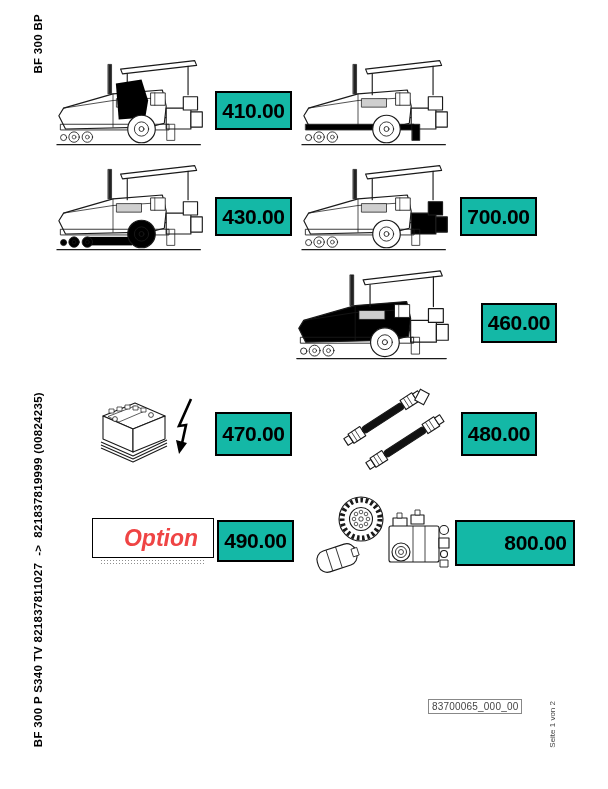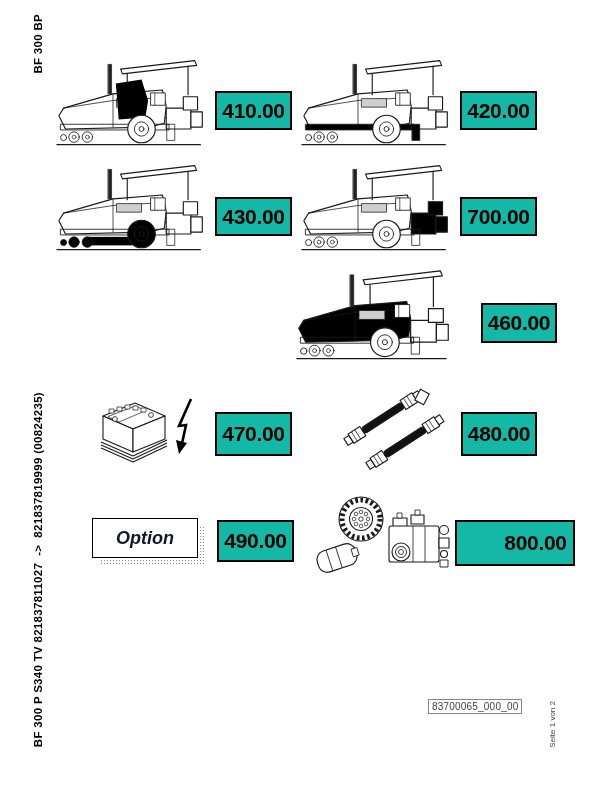--- a/index.html
+++ b/index.html
@@ -8,21 +8,21 @@
   .vtext{position:absolute;writing-mode:vertical-rl;transform:rotate(180deg);
          font-weight:bold;font-size:11.5px;color:#000;letter-spacing:.3px;white-space:pre;}
   .numbox{position:absolute;border:2px solid #000;background:#14b8a6;display:flex;
           align-items:center;justify-content:center;font-weight:bold;font-size:21px;
           color:#000;letter-spacing:-0.3px;}
   .illus{position:absolute;}
   .option-shadow{position:absolute;background-image:radial-gradient(#8f8f8f 0.9px,transparent 1px);
           background-size:3px 3px;}
   .option-box{position:absolute;border:1.5px solid #000;background:#fff;display:flex;
           align-items:center;justify-content:center;font-weight:bold;font-style:italic;
-          font-size:18px;color:#0f172a;}
+          font-size:23px;color:#ef4444;padding-left:16px;}
   .doc-code{position:absolute;border:1px solid #888;color:#444;font-size:10px;
           padding:1px 3px;background:#fff;letter-spacing:.2px;}
   .page-ind{position:absolute;writing-mode:vertical-rl;transform:rotate(180deg);
           font-size:8px;color:#444;}
   svg{display:block;}
 </style>
 </head>
 <body>
 
 <div id="page">
@@ -74,21 +74,20 @@
   <div class="vtext" style="left:32px;top:392px;">BF 300 P S340 TV 821837811027  -&gt;  821837819999 (00824235)</div>
 
   <svg class="illus" style="left:56px;top:53px;--hl-engine:#000" width="152" height="95" viewBox="0 0 160 100">
       <use href="#g-paver"></use>
     </svg>
   <div class="numbox" style="left:215px;top:91px;width:73px;height:35px;">410.00</div>
 
   <svg class="illus" style="left:301px;top:53px;--hl-conveyor:#000" width="152" height="95" viewBox="0 0 160 100">
       <use href="#g-paver"></use>
     </svg>
-  <div class="numbox" style="left:460px;top:91px;width:73px;height:35px;">420.00</div>
 
   <svg class="illus" style="left:56px;top:158px;--hl-wheels:#000" width="152" height="95" viewBox="0 0 160 100">
       <use href="#g-paver"></use>
     </svg>
   <div class="numbox" style="left:215px;top:197px;width:73px;height:35px;">430.00</div>
 
   <svg class="illus" style="left:301px;top:158px;--hl-screed:#000" width="152" height="95" viewBox="0 0 160 100">
       <use href="#g-paver"></use>
     </svg>
   <div class="numbox" style="left:460px;top:197px;width:73px;height:35px;">700.00</div>

